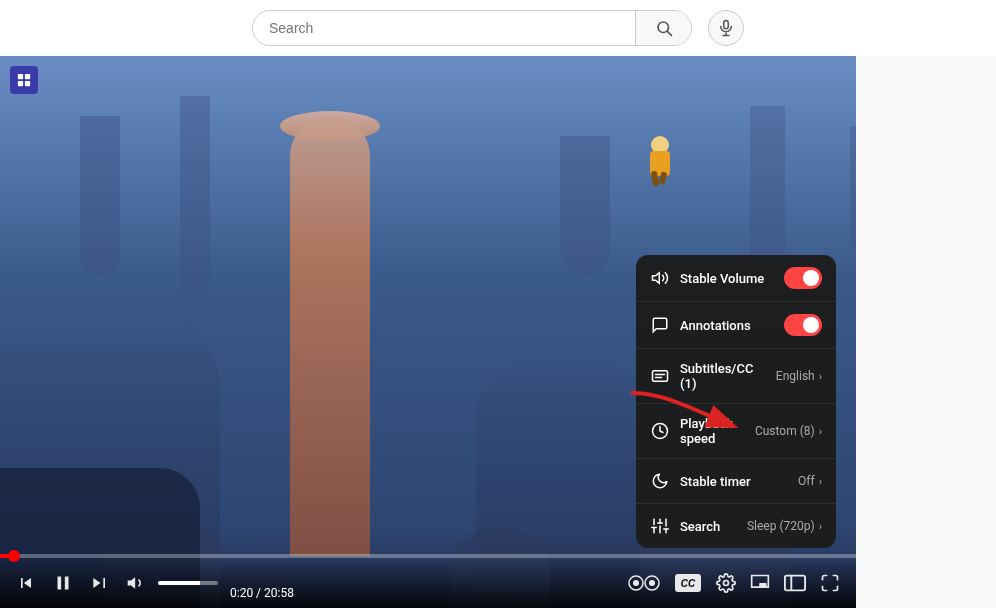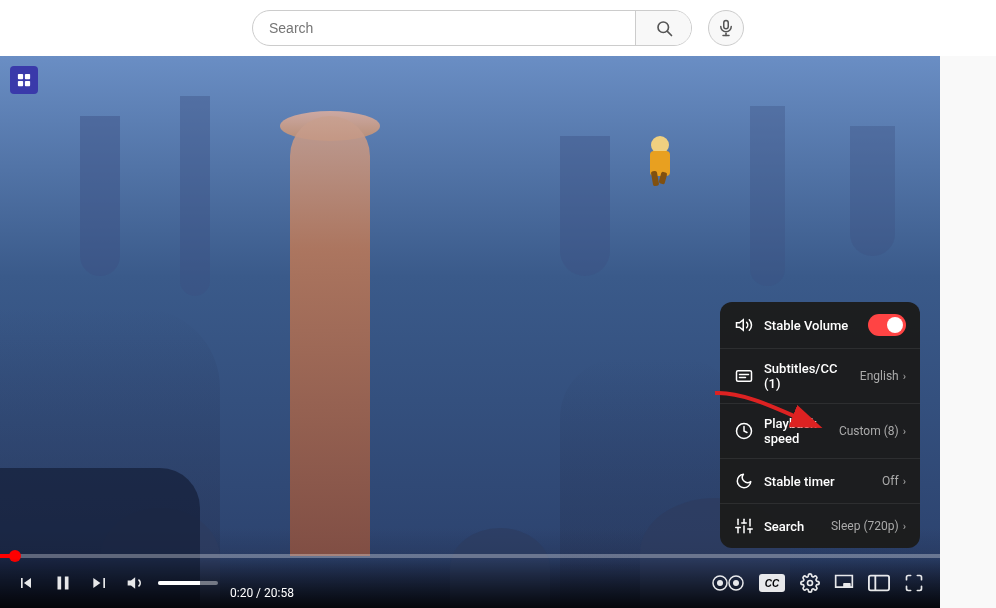--- a/index.html
+++ b/index.html
@@ -59,21 +59,21 @@
       cursor: pointer;
       display: flex;
       align-items: center;
       justify-content: center;
       margin-left: 8px;
     }
 
     
     .video-container {
       position: relative;
-      width: 940px;
+      width: 856px;
       height: 552px;
       background: #3a5a8a;
       overflow: hidden;
     }
 
     
     .video-bg {
       position: absolute;
       inset: 0;
       background: linear-gradient(180deg, #6a8ec4 0%, #3a5a8a 40%, #2a3f6a 100%);
@@ -418,20 +418,29 @@
         <svg width="18" height="18" viewBox="0 0 24 24" fill="none" stroke="#fff" stroke-width="2" stroke-linecap="round">
           <polygon points="11 5 6 9 2 9 2 15 6 15 11 19 11 5"></polygon>
           <path d="M19.07 4.93a10 10 0 0 1 0 14.14"></path>
           <path d="M15.54 8.46a5 5 0 0 1 0 7.07"></path>
         </svg>
       </div>
       <span class="settings-label">Stable Volume</span>
       <div class="toggle on"></div>
     </div>
 
+    <div class="settings-row">
+      <div class="settings-icon">
+        <svg width="18" height="18" viewBox="0 0 24 24" fill="none" stroke="#fff" stroke-width="2" stroke-linecap="round">
+          <path d="M21 15a2 2 0 0 1-2 2H7l-4 4V5a2 2 0 0 1 2-2h14a2 2 0 0 1 2 2z"></path>
+        </svg>
+      </div>
+      <span class="settings-label">Annotations</span>
+      <div class="toggle on"></div>
+    </div>
 
     <div class="settings-row">
       <div class="settings-icon">
         <svg width="18" height="18" viewBox="0 0 24 24" fill="none" stroke="#fff" stroke-width="2" stroke-linecap="round" stroke-linejoin="round">
           <rect x="2" y="5" width="20" height="14" rx="2"></rect>
           <line x1="6" y1="10" x2="18" y2="10"></line>
           <line x1="6" y1="14" x2="14" y2="14"></line>
         </svg>
       </div>
       <span class="settings-label">Subtitles/CC (1)</span>

